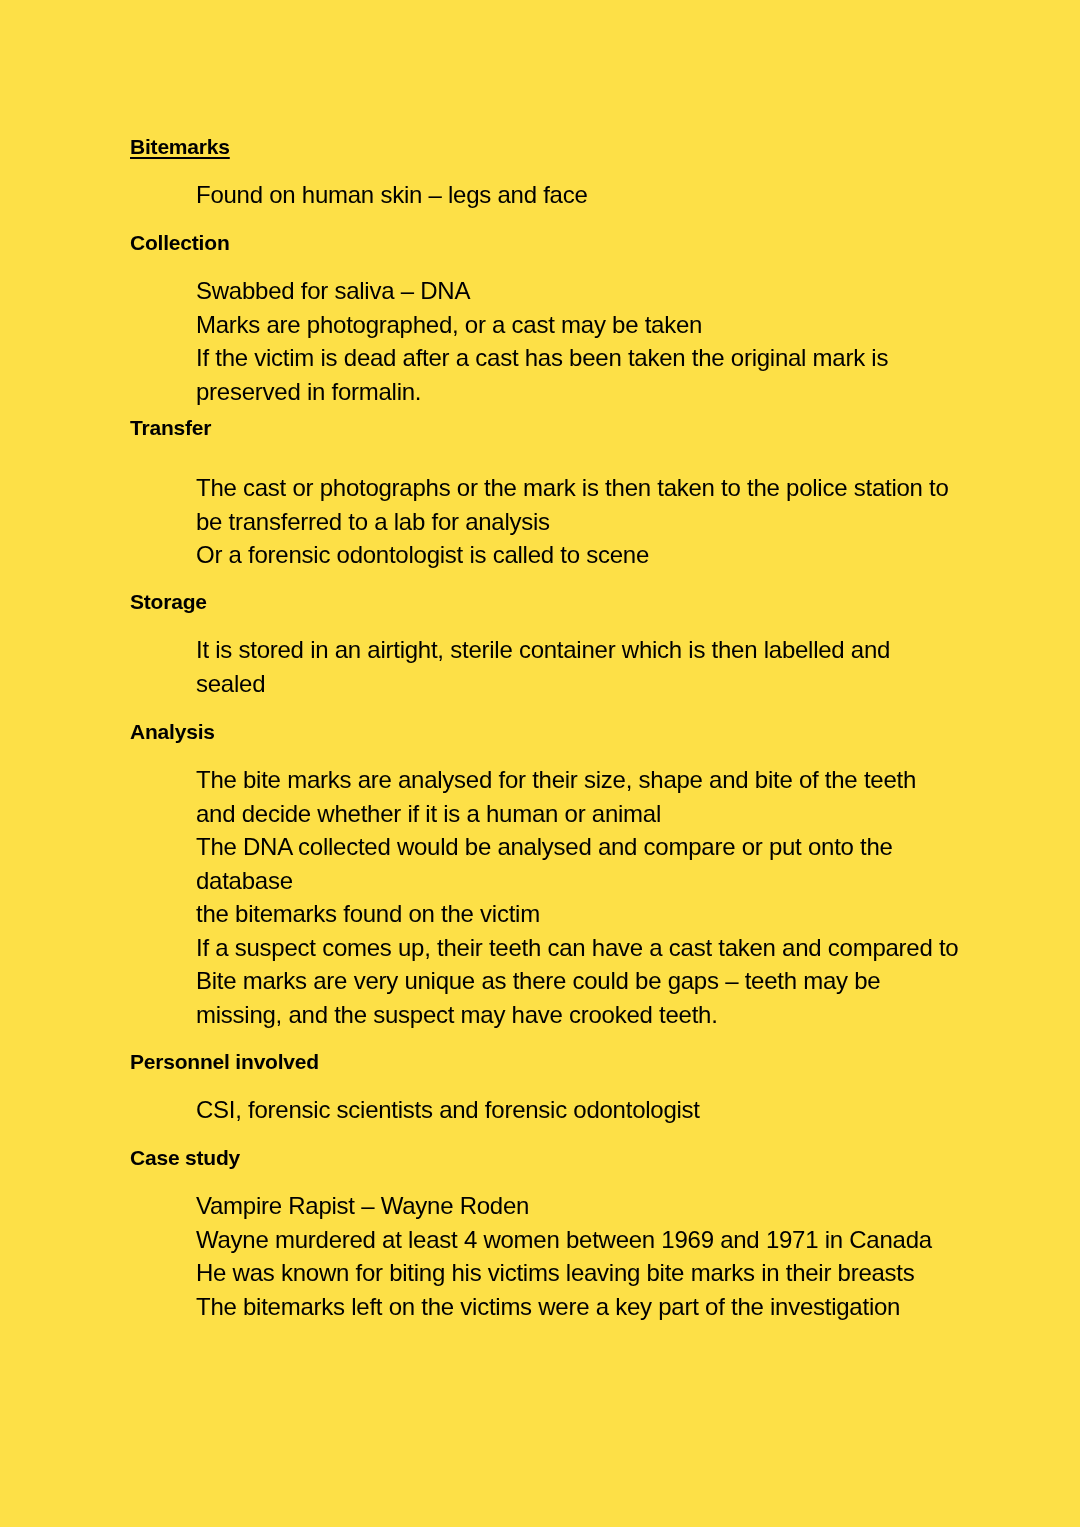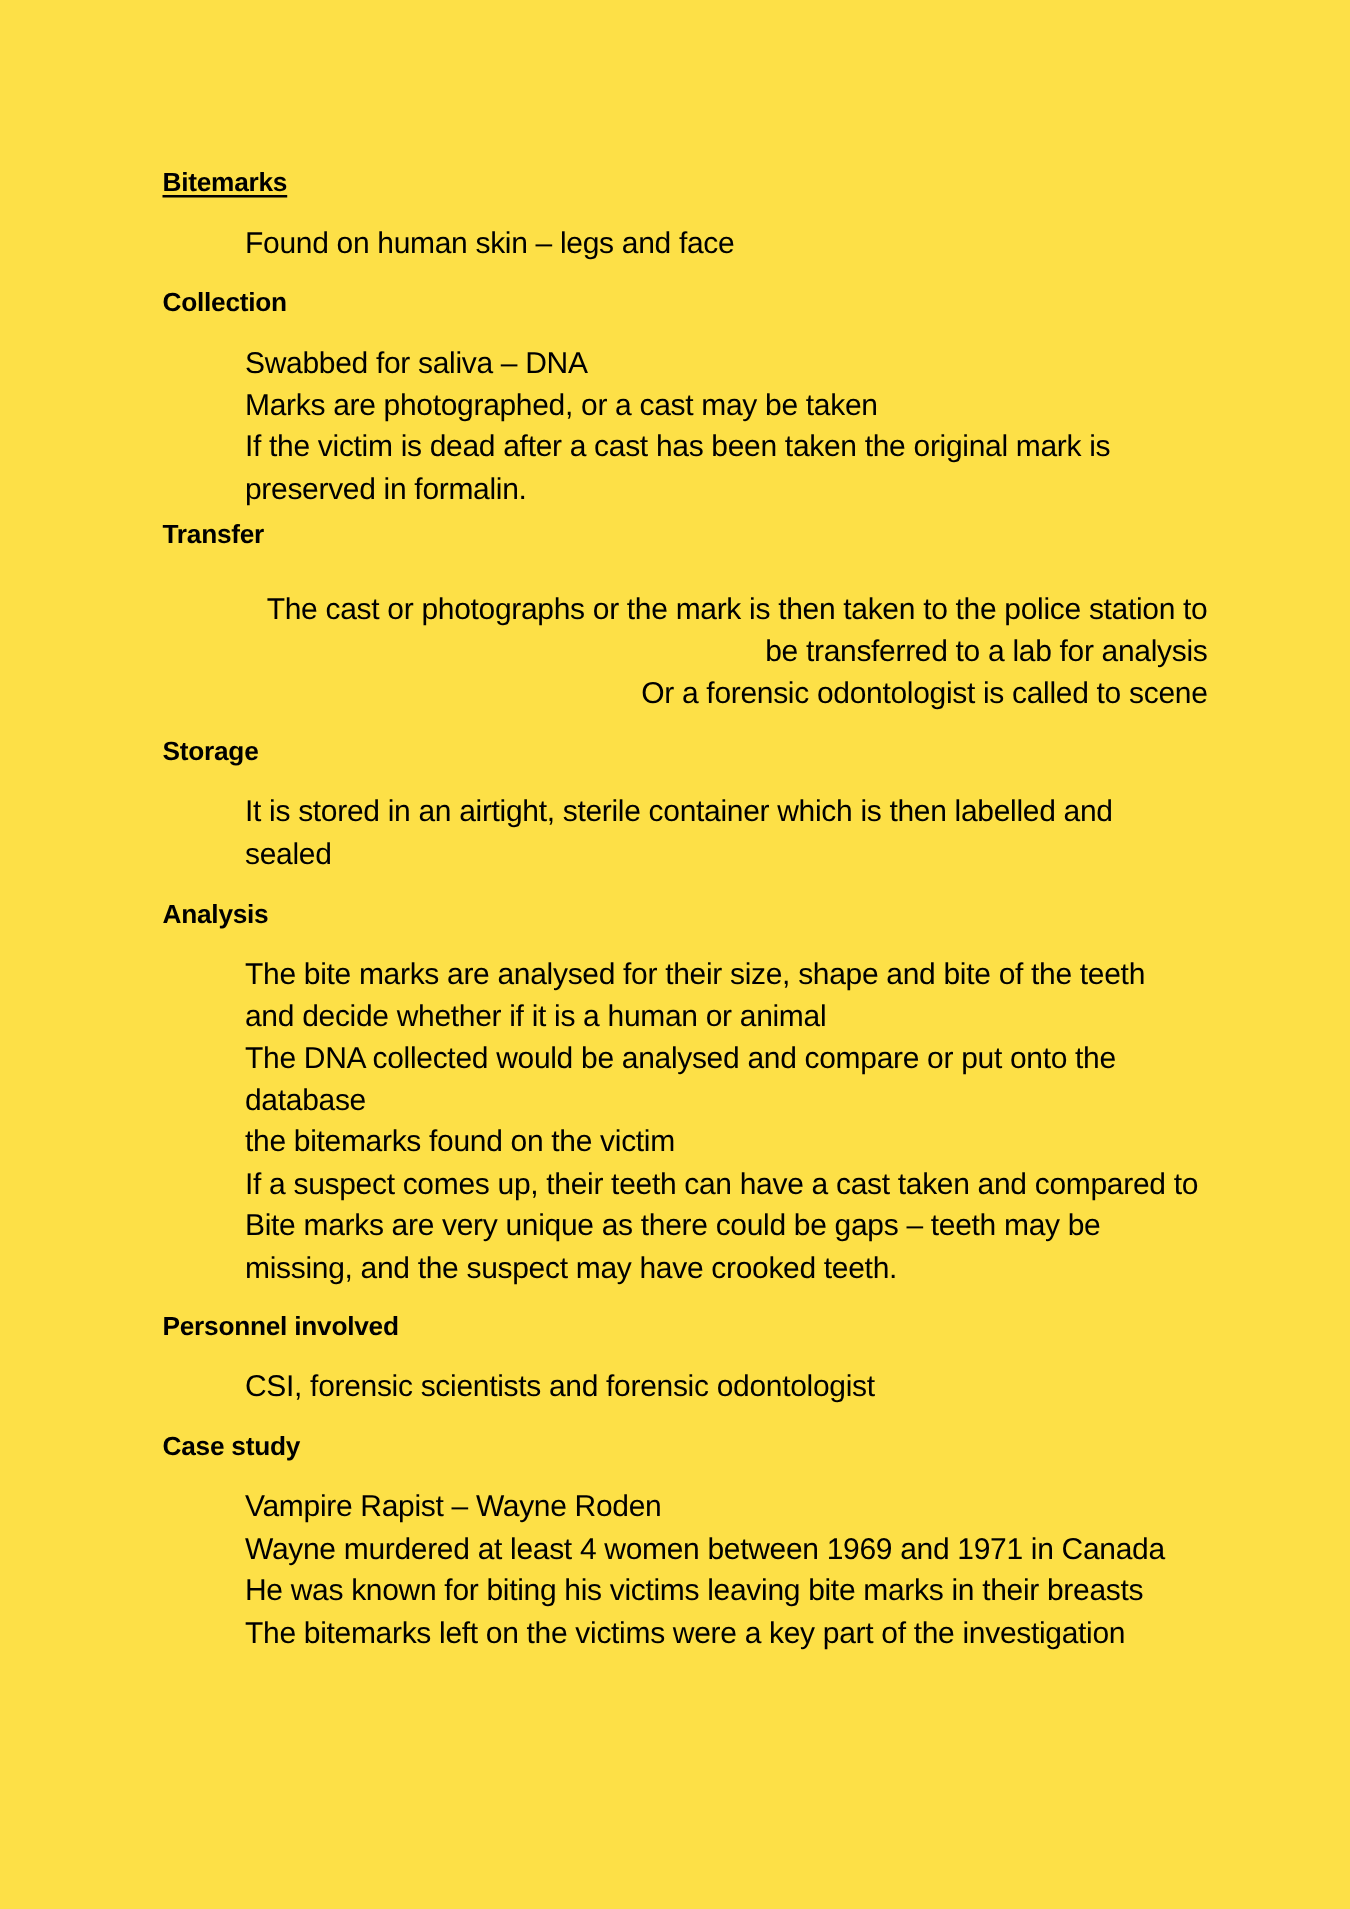--- a/index.html
+++ b/index.html
@@ -61,21 +61,21 @@
 
   <div class="heading" style="top:229px;">Collection</div>
   <div class="body-block" style="top:274px;">
     <span class="body-line">Swabbed for saliva – DNA</span>
     <span class="body-line">Marks are photographed, or a cast may be taken</span>
     <span class="body-line">If the victim is dead after a cast has been taken the original mark is</span>
     <span class="body-line">preserved in formalin.</span>
   </div>
 
   <div class="heading" style="top:414px;">Transfer</div>
-  <div class="body-block" style="top:471px;text-align:right;">
+  <div class="body-block" style="top:471px;">
     <span class="body-line">The cast or photographs or the mark is then taken to the police station to</span>
     <span class="body-line">be transferred to a lab for analysis</span>
     <span class="body-line">Or a forensic odontologist is called to scene</span>
   </div>
 
   <div class="heading" style="top:588px;">Storage</div>
   <div class="body-block" style="top:633px;">
     <span class="body-line">It is stored in an airtight, sterile container which is then labelled and</span>
     <span class="body-line">sealed</span>
   </div>

